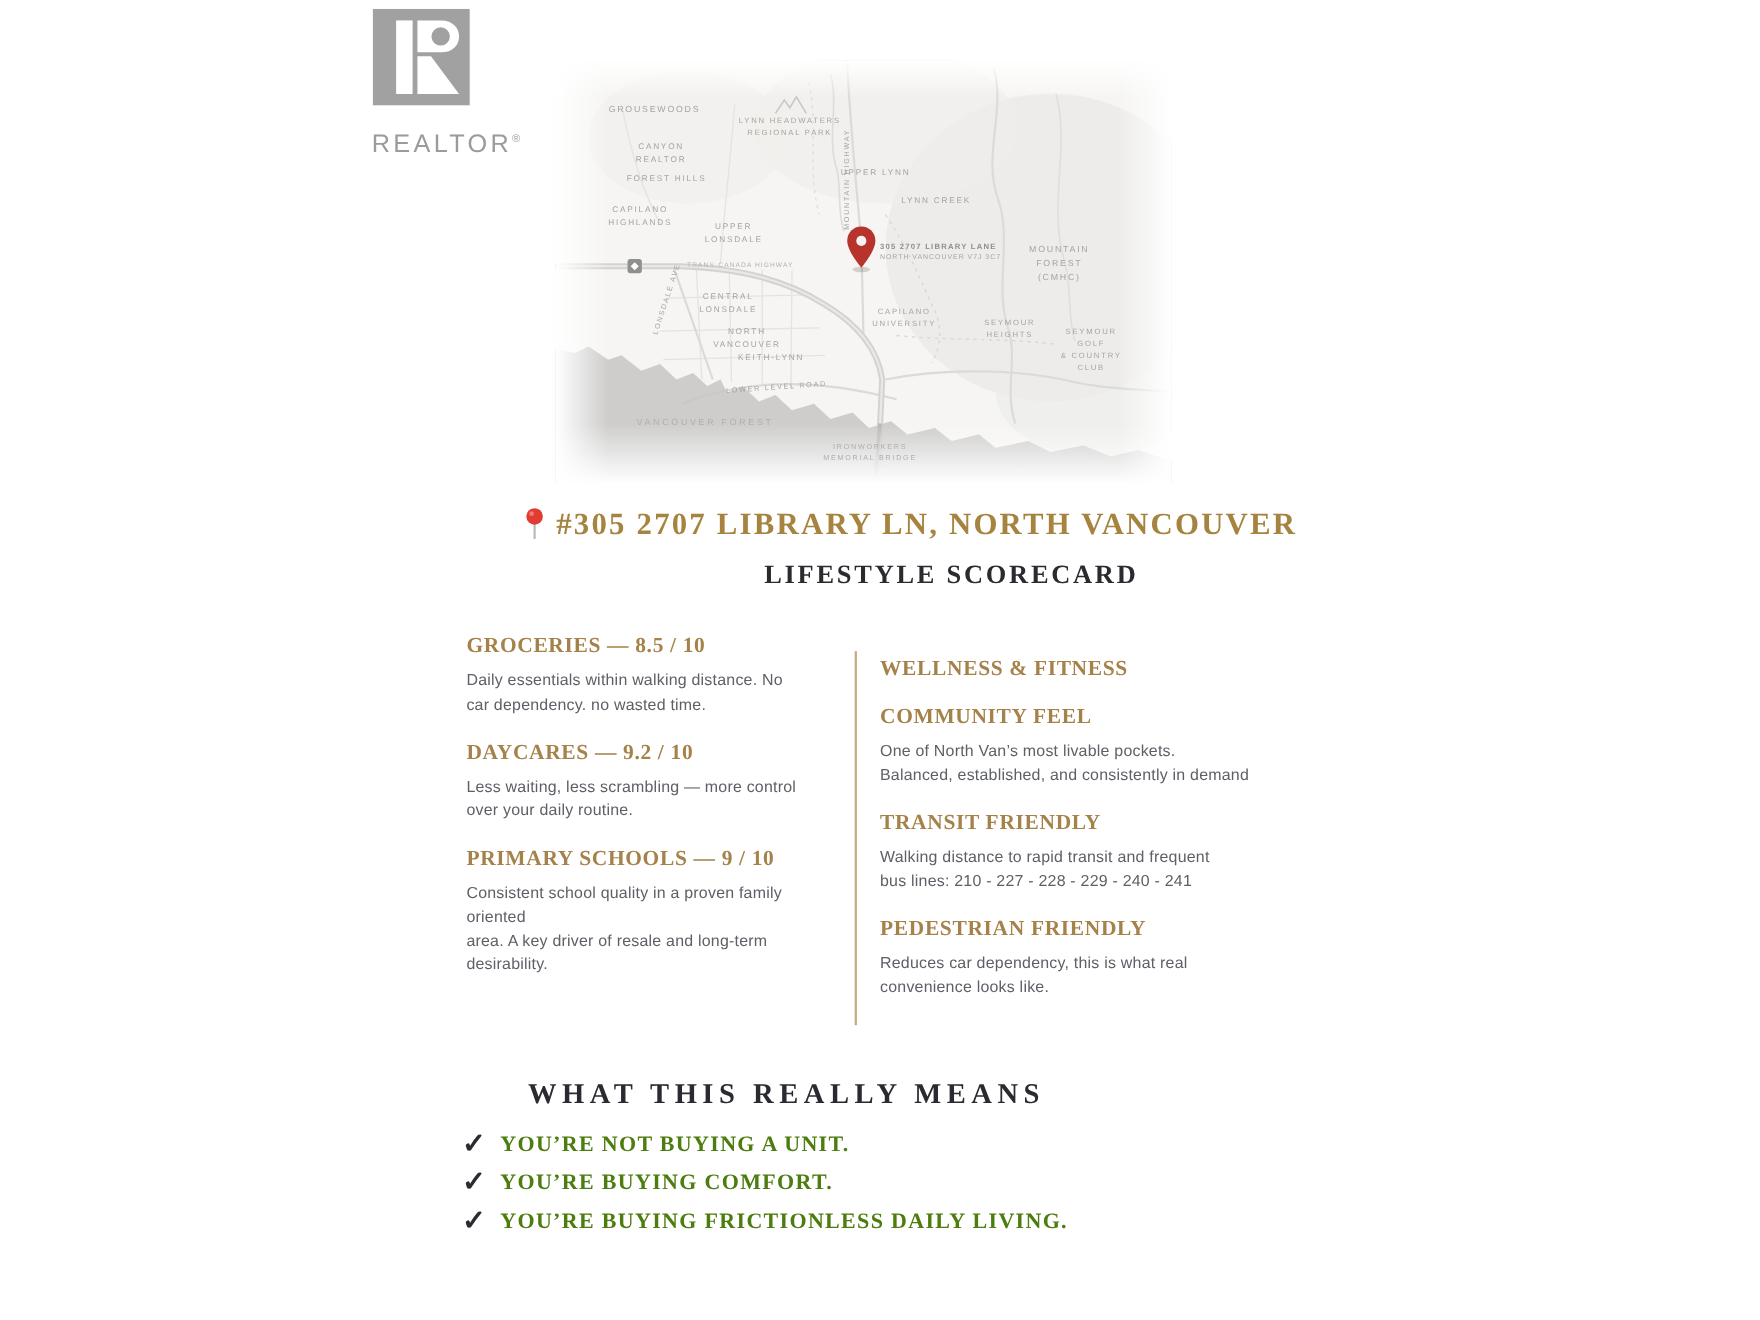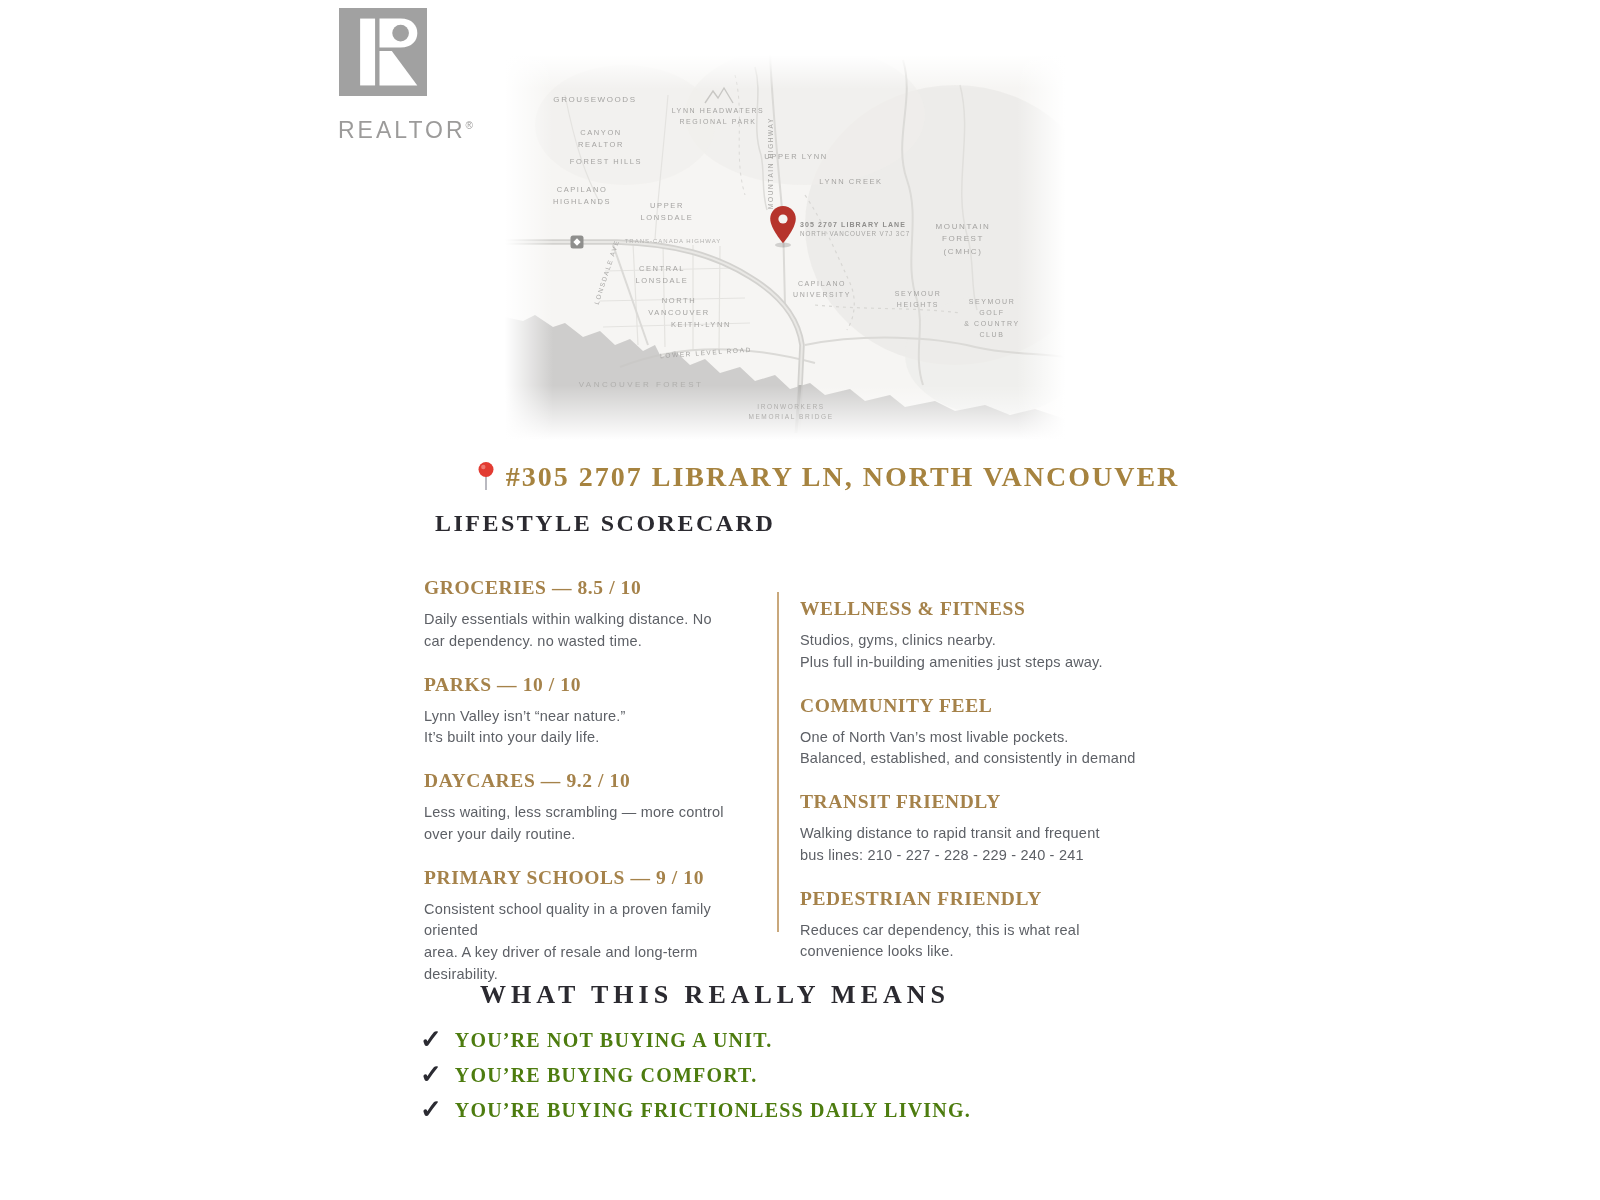--- a/index.html
+++ b/index.html
@@ -22,21 +22,21 @@
   }
   .pin-label{position:absolute;left:295px;top:166px;white-space:nowrap;text-align:left;}
   .pin-label .l1{display:block;font-size:7px;font-weight:700;color:#8f8e8c;letter-spacing:1.1px;}
   .pin-label .l2{display:block;margin-top:2px;font-size:6.3px;color:#a7a6a4;letter-spacing:0.9px;}
   
   .title-row{position:absolute;left:0;top:461px;width:1600px;display:flex;justify-content:center;align-items:center;gap:11px;padding-left:28px;}
   .title{
     font-family:"Liberation Serif",serif;font-weight:700;font-size:28px;
     letter-spacing:2px;color:#a6833f;white-space:nowrap;
   }
-  .subtitle-row{position:absolute;left:435px;top:510px;width:600px;text-align:left;}
+  .subtitle-row{position:absolute;left:435px;top:510px;width:600px;text-align:right;}
   .subtitle{
     font-family:"Liberation Serif",serif;font-weight:700;font-size:24px;
     letter-spacing:2.5px;color:#2b2a30;
   }
   
   .col-left{position:absolute;left:424px;top:577px;width:334px;}
   .col-right{position:absolute;left:800px;top:578px;width:345px;margin-top:20px;}
   .divider{position:absolute;left:777px;top:592px;width:2px;height:340px;background:#c9a87c;}
   .item{margin-bottom:21px;}
   .item h3{
@@ -207,41 +207,34 @@
 
 <div class="divider"></div>
 
 <div class="col-left">
   <div class="item">
     <h3>GROCERIES — 8.5 / 10</h3>
     <p>Daily essentials within walking distance. No
 car dependency. no wasted time.</p>
   </div>
   <div class="item">
-    <h3>PARKS — 10 / 10</h3>
-    <p>Lynn Valley isn’t “near nature.”
-It’s built into your daily life.</p>
-  </div>
-  <div class="item">
     <h3>DAYCARES — 9.2 / 10</h3>
     <p>Less waiting, less scrambling — more control
 over your daily routine.</p>
   </div>
   <div class="item">
     <h3>PRIMARY SCHOOLS — 9 / 10</h3>
     <p>Consistent school quality in a proven family oriented
 area. A key driver of resale and long-term desirability.</p>
   </div>
 </div>
 
 <div class="col-right">
   <div class="item">
     <h3>WELLNESS &amp; FITNESS</h3>
-    <p>Studios, gyms, clinics nearby.
-Plus full in-building amenities just steps away.</p>
   </div>
   <div class="item">
     <h3>COMMUNITY FEEL</h3>
     <p>One of North Van’s most livable pockets.
 Balanced, established, and consistently in demand</p>
   </div>
   <div class="item">
     <h3>TRANSIT FRIENDLY</h3>
     <p>Walking distance to rapid transit and frequent
 bus lines: 210 - 227 - 228 - 229 - 240 - 241</p>

